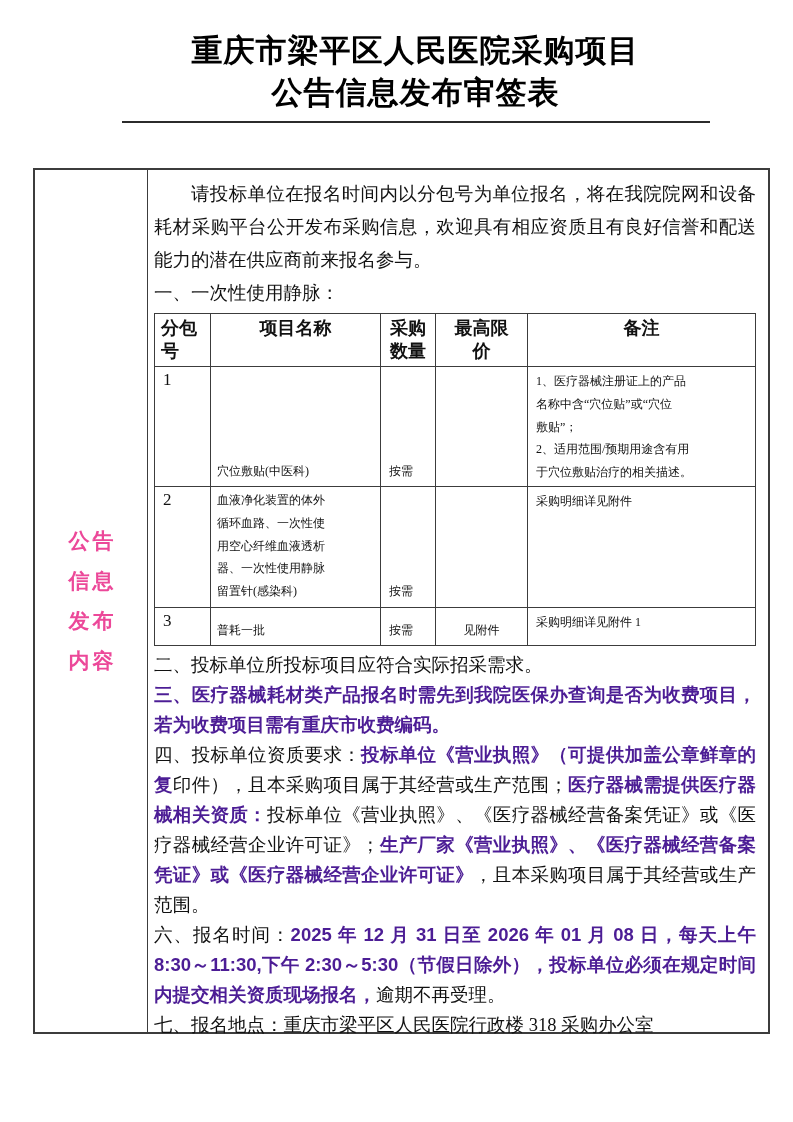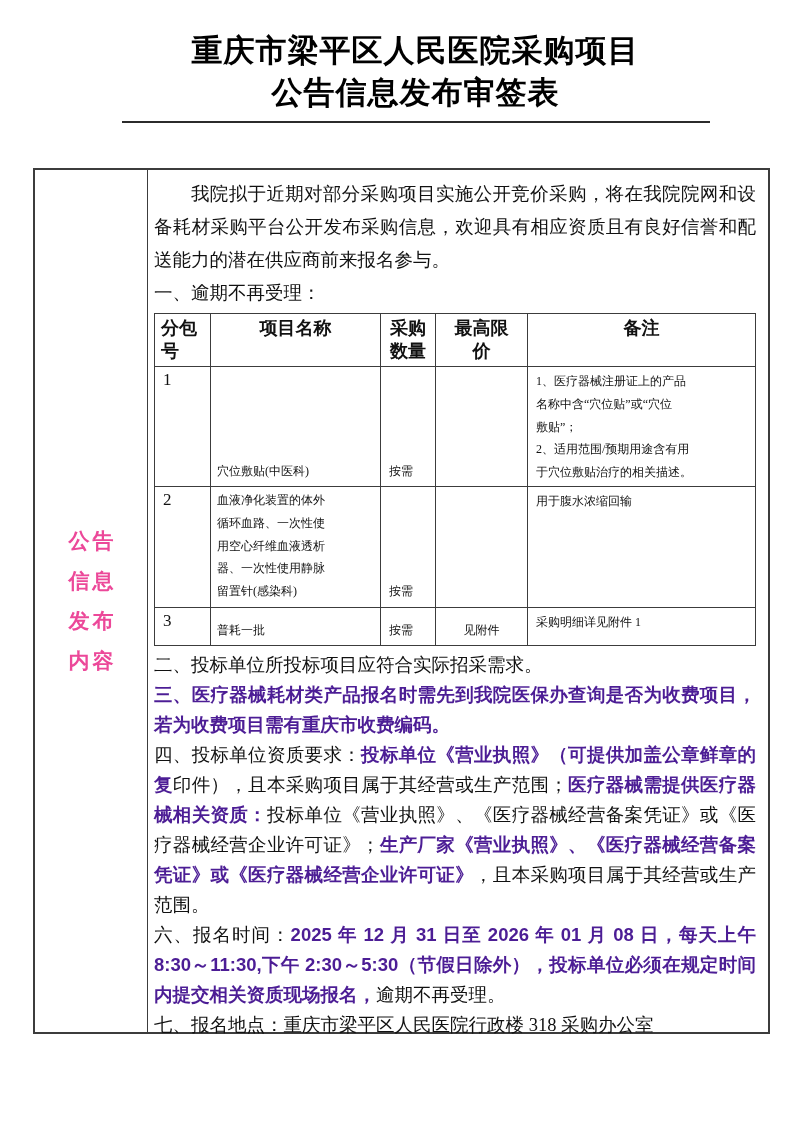--- a/index.html
+++ b/index.html
@@ -93,22 +93,22 @@
 
 <div class="form-box">
   <div class="row-label-cell">
     <span class="row-label-word">公告</span>
     <span class="row-label-word">信息</span>
     <span class="row-label-word">发布</span>
     <span class="row-label-word">内容</span>
   </div>
 
   <div class="content-cell">
-    <p class="intro-paragraph">我院拟于近期对部分采购项目实施公开竞价采购，将在我院院网和设备耗材采购平台公开发布采购信息，欢迎具有相应资质且有良好信誉和配送能力的潜在供应商前来报名参与。</p>
-    <p class="catalog-heading">一、逾期不再受理：</p>
+    <p class="intro-paragraph">请投标单位在报名时间内以分包号为单位报名，将在我院院网和设备耗材采购平台公开发布采购信息，欢迎具有相应资质且有良好信誉和配送能力的潜在供应商前来报名参与。</p>
+    <p class="catalog-heading">一、一次性使用静脉：</p>
 
     <table class="product-table">
       <colgroup>
         <col class="c-pkg">
           <col class="c-name">
           <col class="c-qty">
           <col class="c-price">
           <col class="c-remark">
       </colgroup>
       <thead>
@@ -137,21 +137,21 @@
           </tr>
           <tr class="r2">
             <td class="cell-pkg">2</td>
             <td class="cell-name">血液净化装置的体外
 循环血路、一次性使
 用空心纤维血液透析
 器、一次性使用静脉
 留置针(感染科)</td>
             <td class="cell-qty">按需</td>
             <td class="cell-price"></td>
-            <td class="cell-remark">用于腹水浓缩回输</td>
+            <td class="cell-remark">采购明细详见附件</td>
           </tr>
           <tr class="r3">
             <td class="cell-pkg">3</td>
             <td class="cell-name">普耗一批</td>
             <td class="cell-qty">按需</td>
             <td class="cell-price">见附件</td>
             <td class="cell-remark">采购明细详见附件 1</td>
           </tr>
         </tbody>
     </table>

